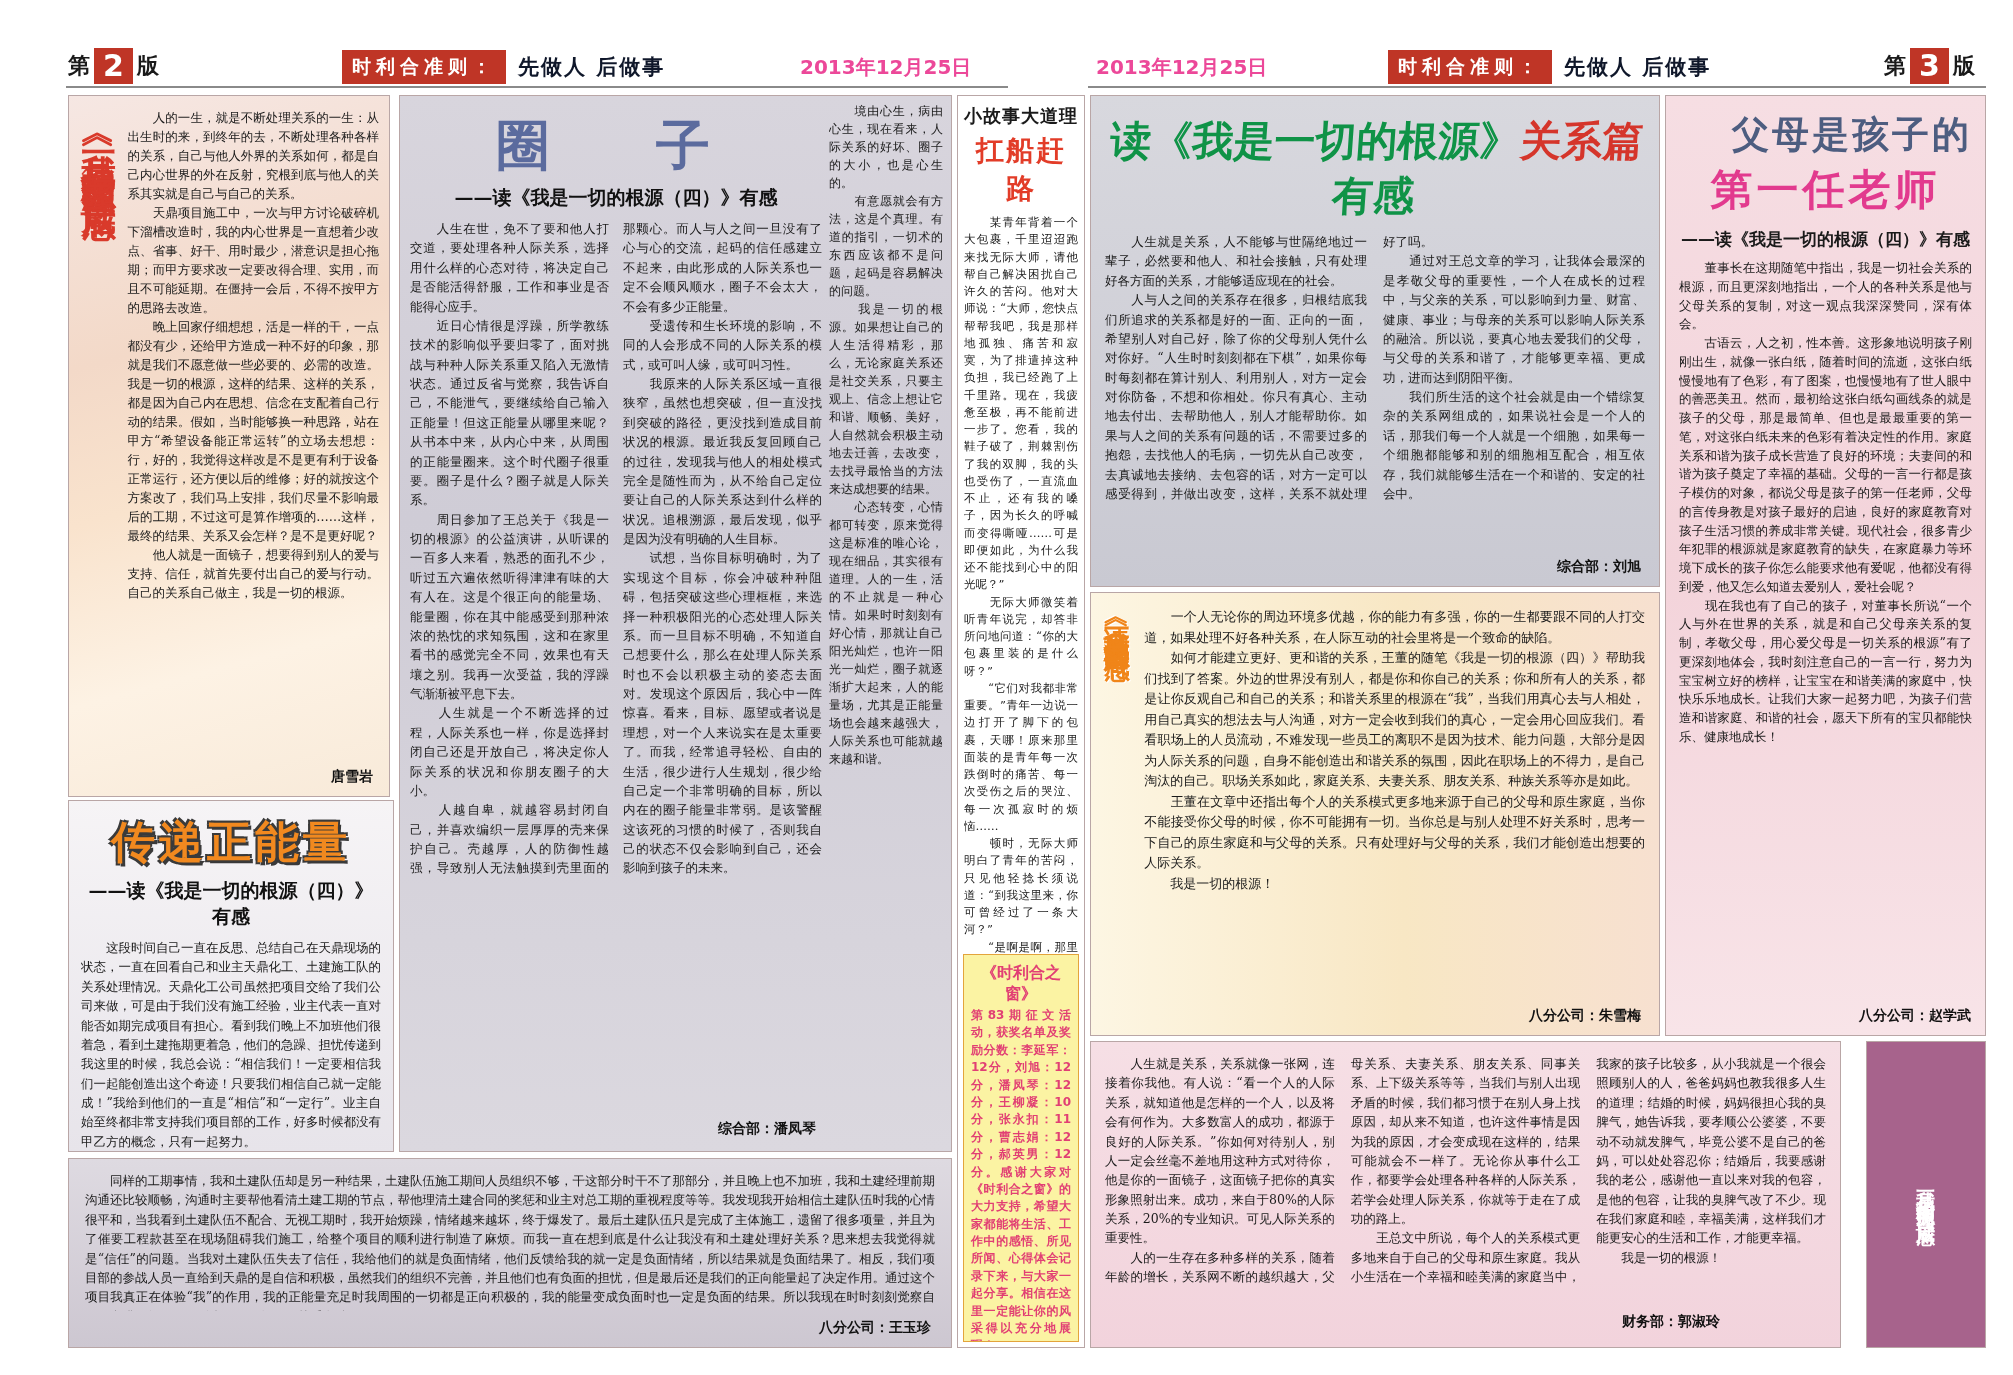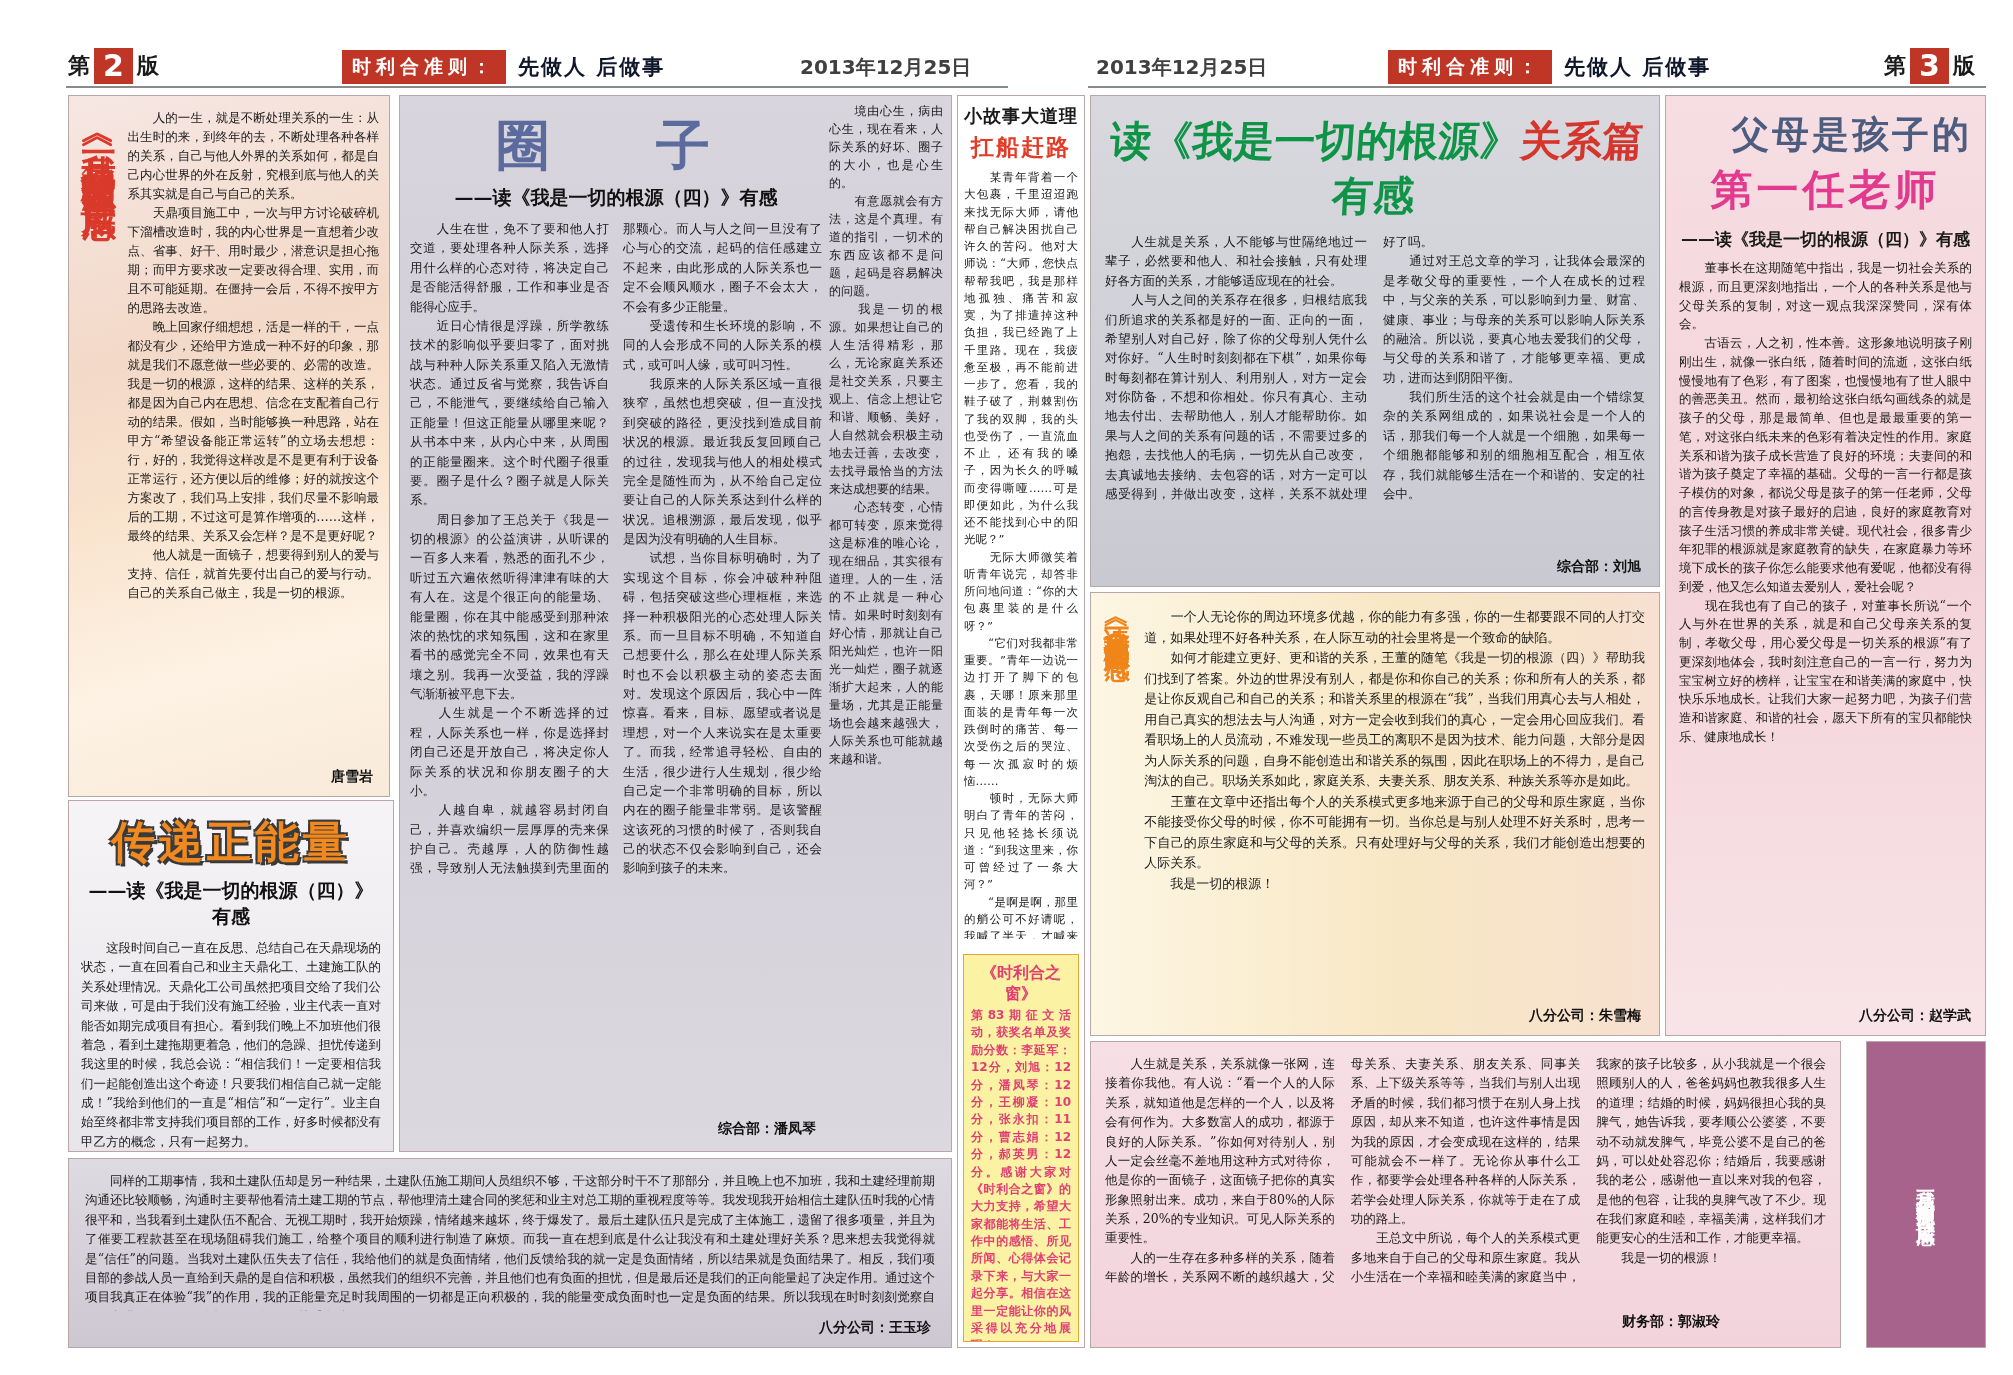--- a/index.html
+++ b/index.html
@@ -14,21 +14,21 @@
   .pageno{position:absolute;font-family:"DejaVu Sans","Liberation Sans",sans-serif;
           font-weight:bold;font-size:22px;display:flex;align-items:center;gap:4px;}
   .pageno .numbox{display:inline-block;background:#bf3526;color:#fff;font-size:30px;
           line-height:1;padding:3px 9px;}
   .motto{position:absolute;display:flex;align-items:center;gap:12px;}
   .motto .label{background:#bf3526;color:#fff;font-family:"DejaVu Sans","Liberation Sans",sans-serif;
           font-weight:bold;font-size:19px;padding:4px 10px;letter-spacing:5px;}
   .motto .text{font-family:"DejaVu Sans","Liberation Sans",sans-serif;font-weight:bold;
           font-size:21px;color:#0f172a;letter-spacing:2px;}
   .date{position:absolute;font-family:"DejaVu Sans","Liberation Sans",sans-serif;
-          font-weight:bold;font-size:20px;color:#404040;}
+          font-weight:bold;font-size:20px;color:#ec4899;}
   
   .blk-genyuan{left:68px;top:95px;width:322px;height:702px;display:flex;
           background:linear-gradient(165deg,#f6e7e3 0%,#f3d9c8 35%,#f9e3cd 55%,#fdf2e4 78%,#f8ead9 100%);}
   .vtitle-red{writing-mode:vertical-rl;font-size:35px;font-weight:bold;color:#d93a2b;
           line-height:1.1;padding:26px 6px 0 10px;letter-spacing:4px;}
   .blk-genyuan .body{flex:1;padding:12px 10px 30px 4px;font-size:12.5px;line-height:1.52;overflow:hidden;}
   .blk-zheng{left:68px;top:800px;width:326px;height:352px;padding:10px 12px;
           background:linear-gradient(180deg,#f6f4f6,#e7e4ea);}
   .zheng-title{font-size:44px;font-weight:bold;color:#f1891f;text-align:center;margin:2px 0 6px 0;
           font-family:"DejaVu Sans","Liberation Sans",sans-serif;letter-spacing:4px;
@@ -44,21 +44,21 @@
           height:862px;overflow:hidden;margin-top:6px;}
   .quanzi-side{position:absolute;right:8px;top:6px;width:114px;height:1000px;
           font-size:12px;line-height:1.5;overflow:hidden;}
   .blk-bottom2{left:68px;top:1158px;width:884px;height:190px;padding:12px 16px;
           background:linear-gradient(180deg,#dedae1,#cdc7d1);}
   .blk-bottom2 .body{font-size:12.5px;line-height:1.55;height:140px;overflow:hidden;}
   
   .blk-story{left:957px;top:95px;width:128px;height:1253px;background:#ffffff;padding:6px;}
   .story-kicker{font-size:18px;font-weight:bold;letter-spacing:1px;
           font-family:"DejaVu Sans","Liberation Sans",sans-serif;margin-top:2px;}
-  .story-title{font-size:23px;font-weight:bold;color:#e23c28;text-align:center;letter-spacing:2px;
+  .story-title{font-size:28px;font-weight:bold;color:#e23c28;text-align:center;letter-spacing:2px;
           font-family:"DejaVu Sans","Liberation Sans",sans-serif;margin:4px 0 6px 0;}
   .story-body{font-size:11.5px;line-height:1.5;height:770px;overflow:hidden;}
   .notice{position:absolute;left:5px;right:5px;bottom:5px;height:388px;background:#fbf3a3;
           border:1px solid #e3a43c;padding:8px 7px;box-sizing:border-box;overflow:hidden;
           font-family:"DejaVu Sans","Liberation Sans",sans-serif;color:#e13f74;font-weight:bold;}
   .notice .ntitle{text-align:center;font-size:16px;margin-bottom:2px;}
   .notice .nbody{font-size:12px;line-height:1.45;text-align:justify;}
   
   .blk-guanxi{left:1090px;top:95px;width:570px;height:492px;padding:8px 14px;
           background:linear-gradient(180deg,#d8d8de,#c9c9d2);}

